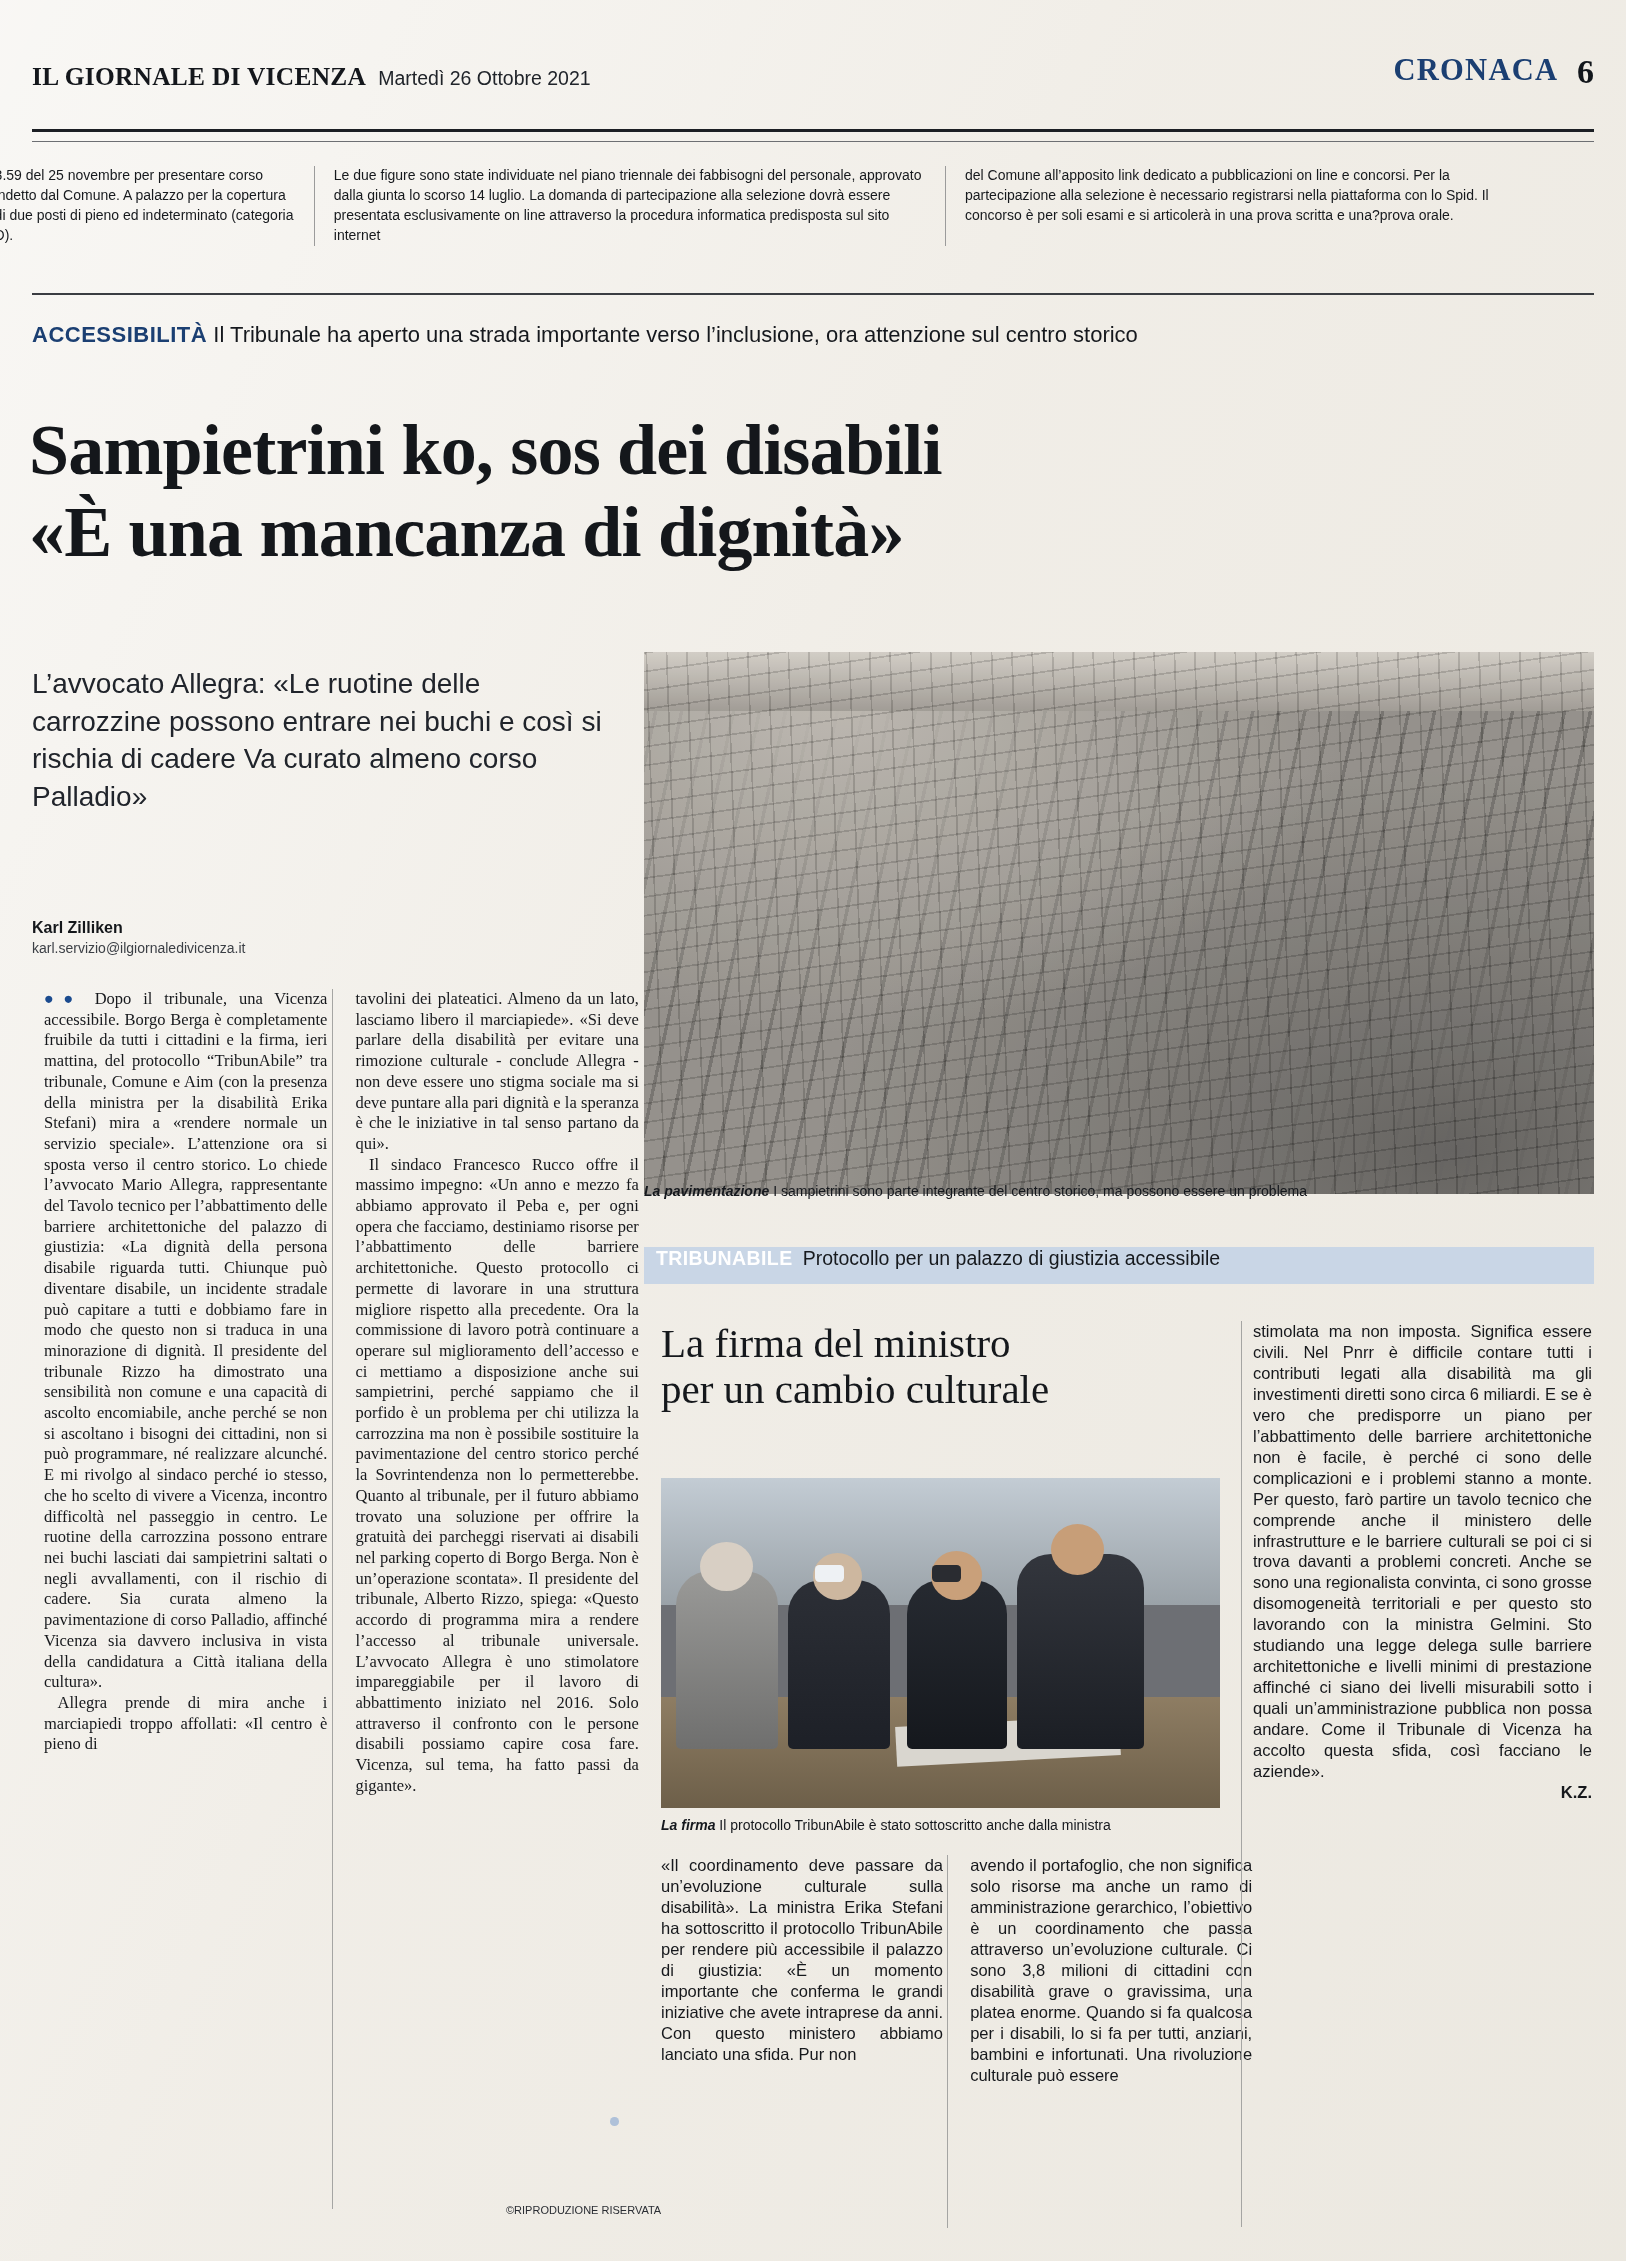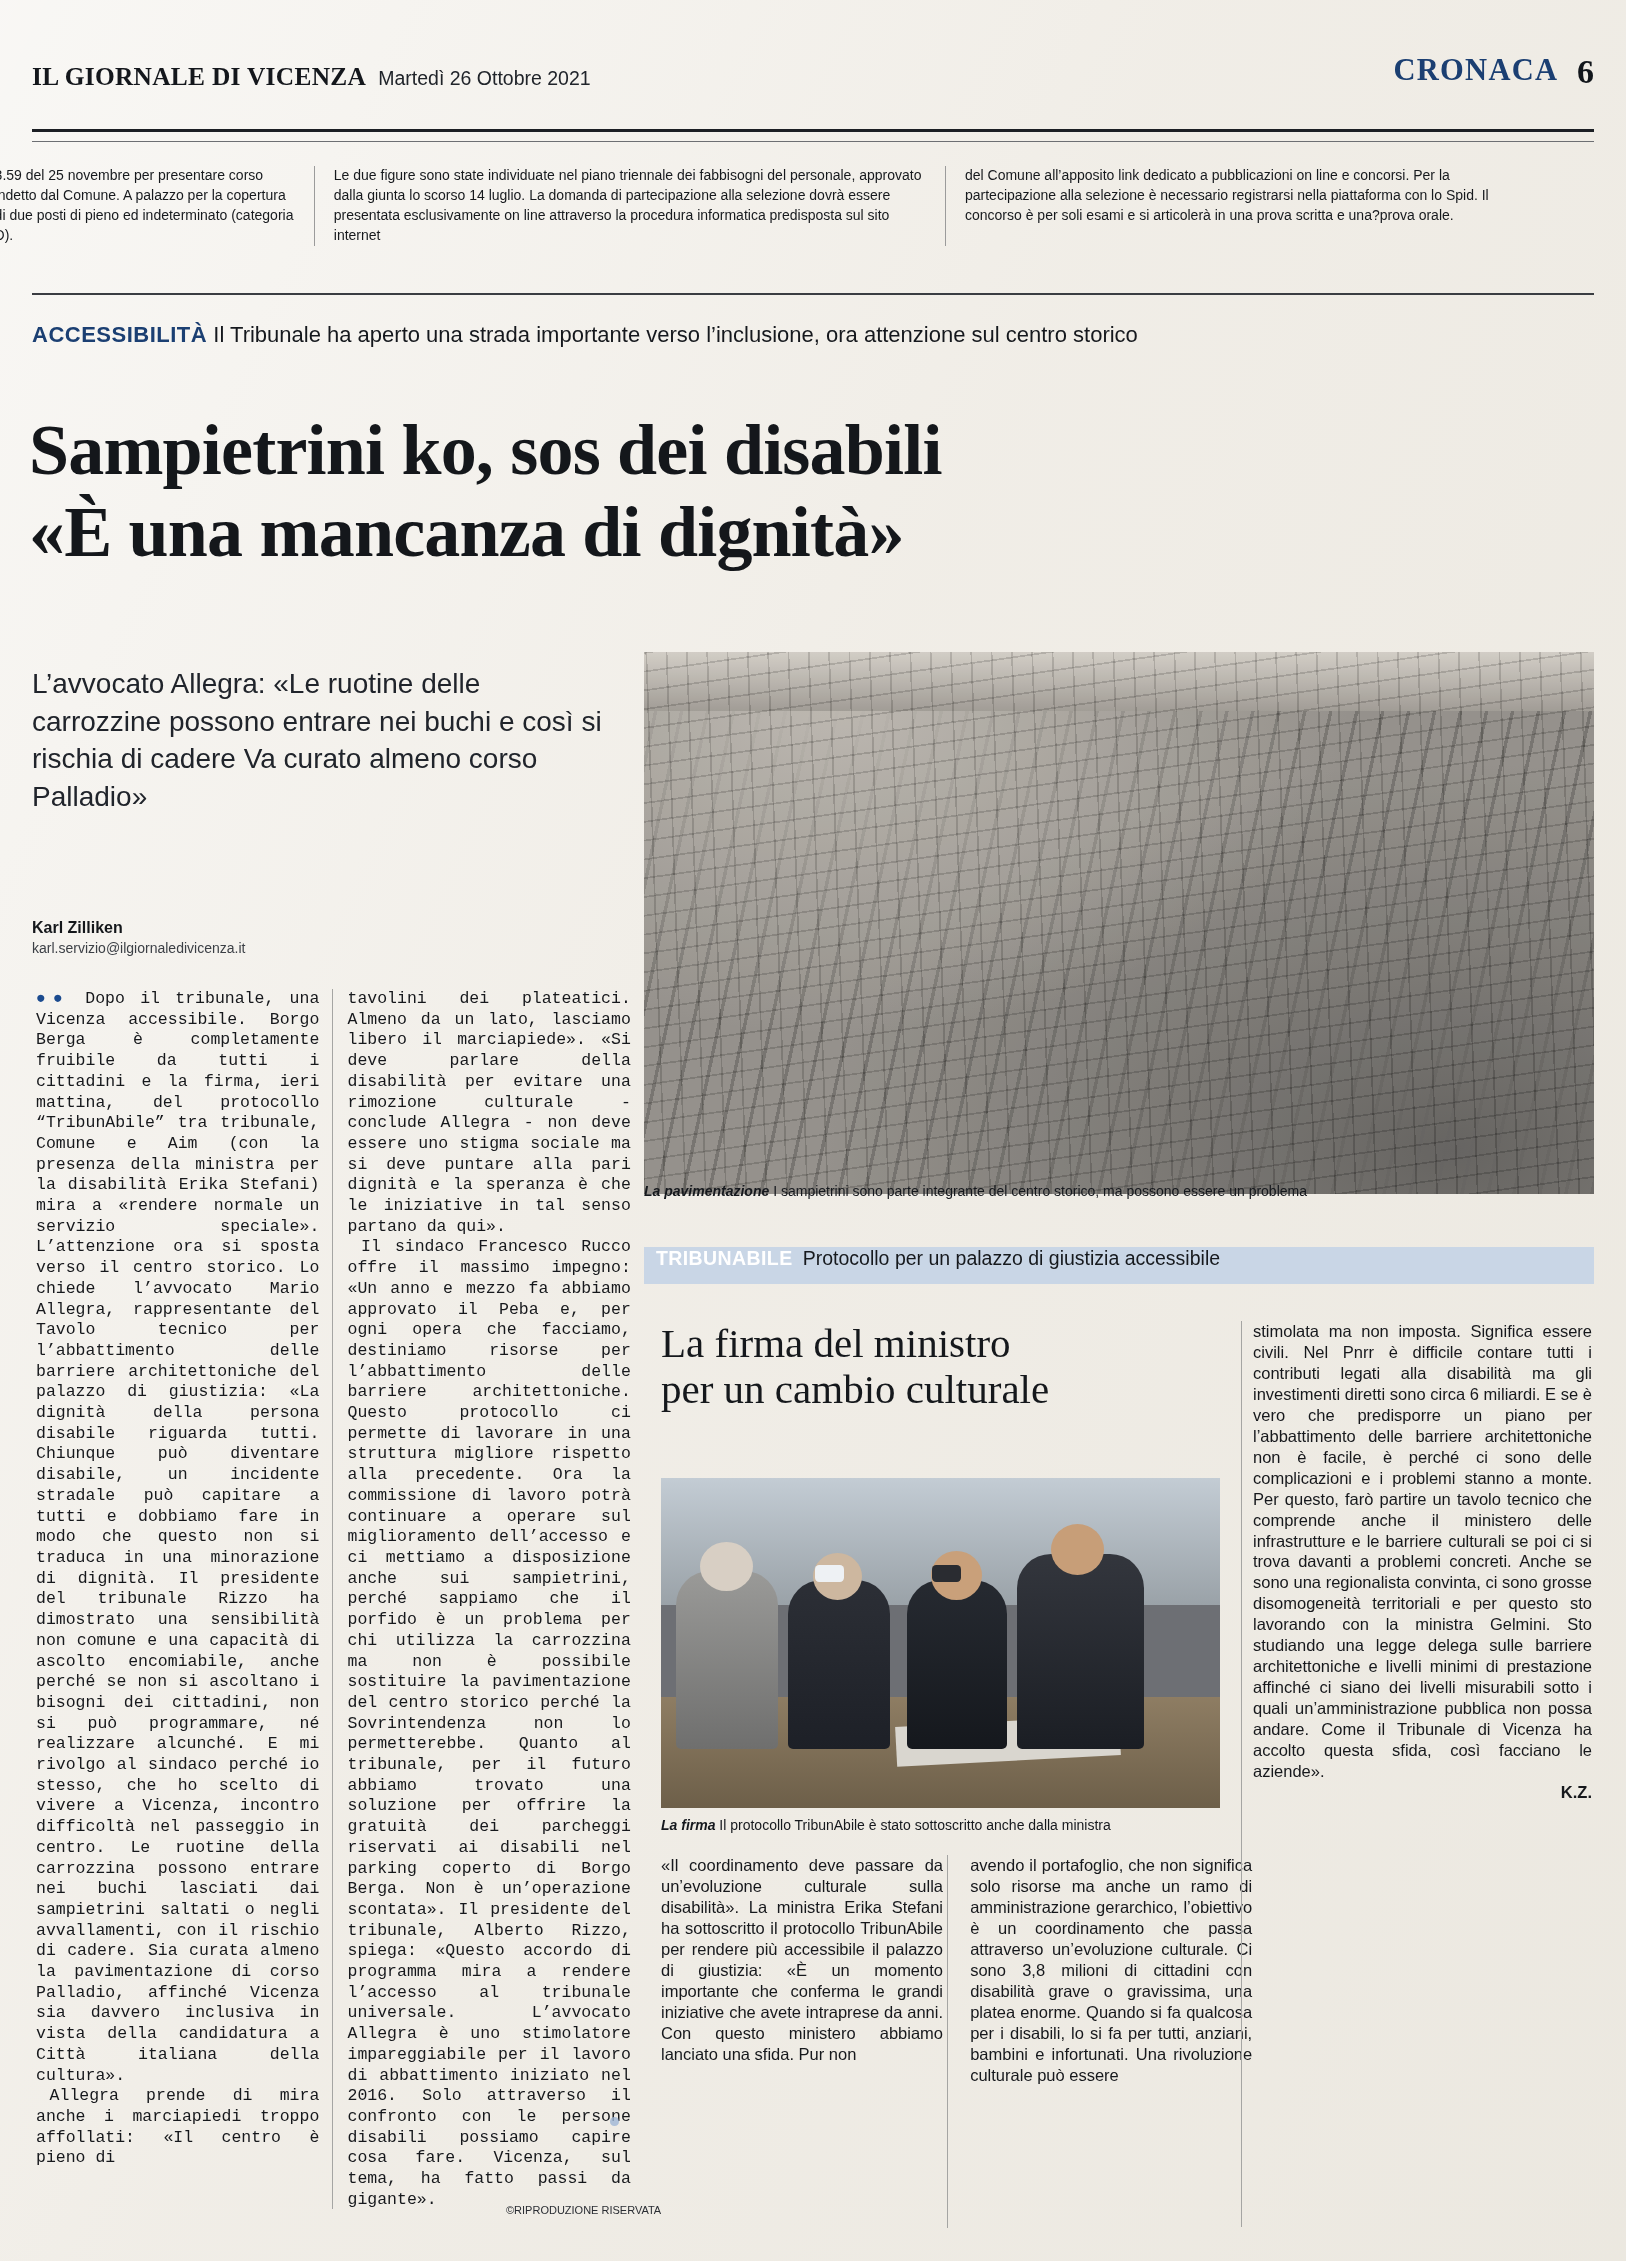--- a/index.html
+++ b/index.html
@@ -76,24 +76,24 @@
     font-size:28px; line-height:1.34; color:#20242b;
   }
 
   
   .byline { position:absolute; left:32px; top:919px; width:279px; }
   .byline .name { font-size:16px; font-weight:bold; color:#14171b; }
   .byline .mail { font-size:14px; color:#3b3f45; margin-top:2.5px; }
 
   
   .bodycols {
-    position:absolute; left:36px; top:989px;
+    position:absolute; left:44px; top:989px;
     width:610px; height:1228px;
     display:flex; gap:0;
-    font-family:Liberation Mono, monospace;
+    font-family:Liberation Serif, serif;
   }
   .bcol {
     width:292px; padding-right:15.2px;
     font-size:16.5px; line-height:1.255;
     text-align:justify; color:#16181c;
     hyphens:auto;
   }
   .bcol + .bcol { border-left:0.8px solid transparent; padding-left:12px; }
   .bcol p { margin:0 0 0 0; text-indent:13.6px; }
   .bcol p.first { text-indent:0; }

